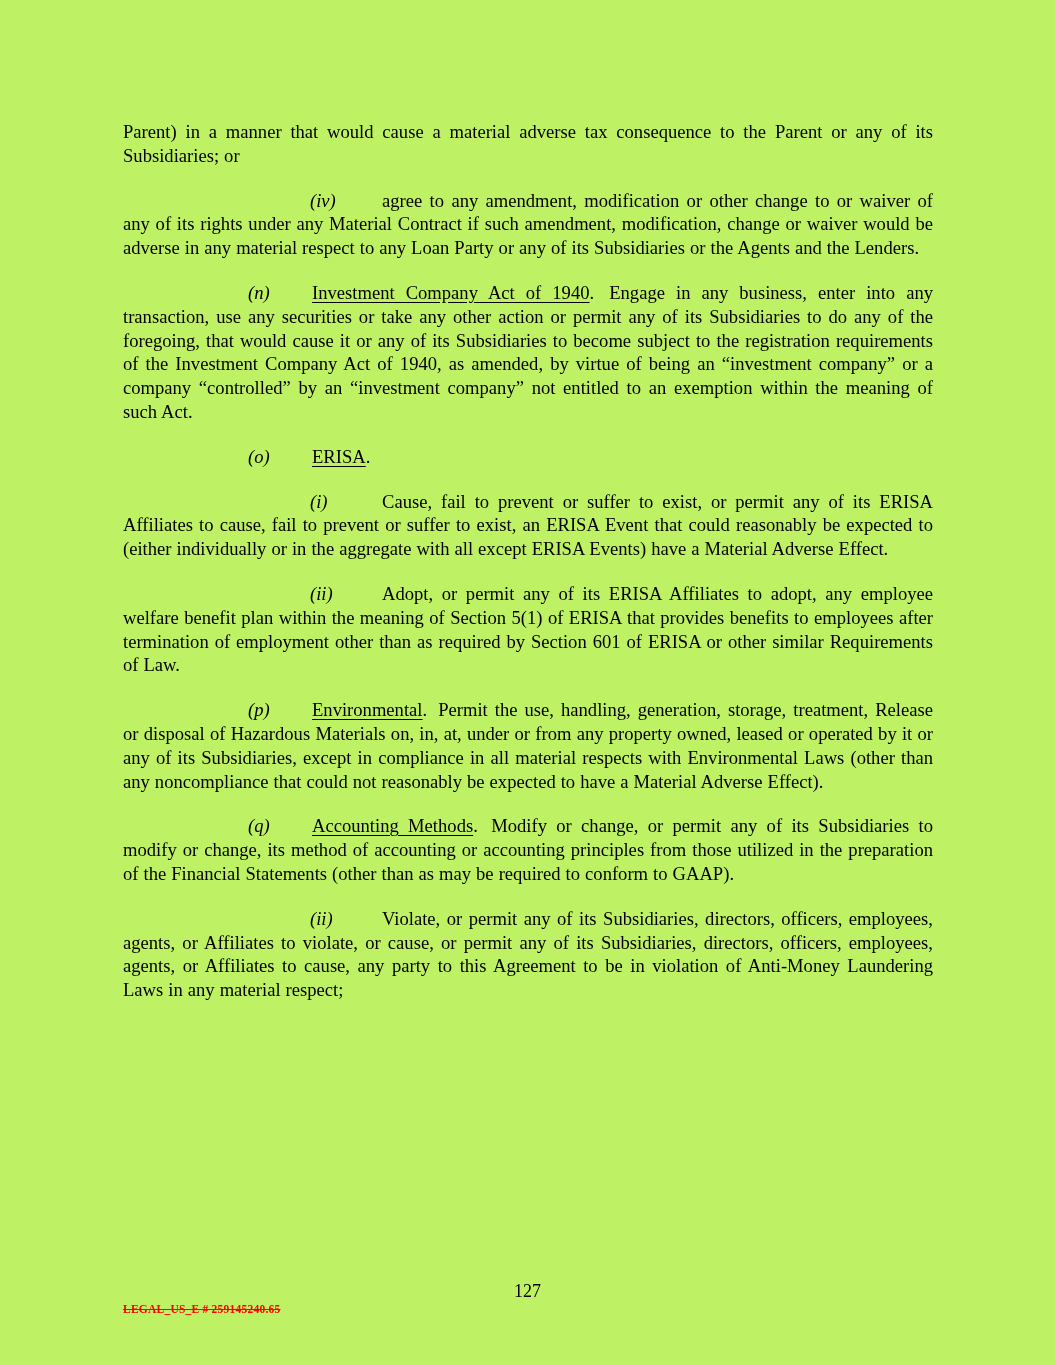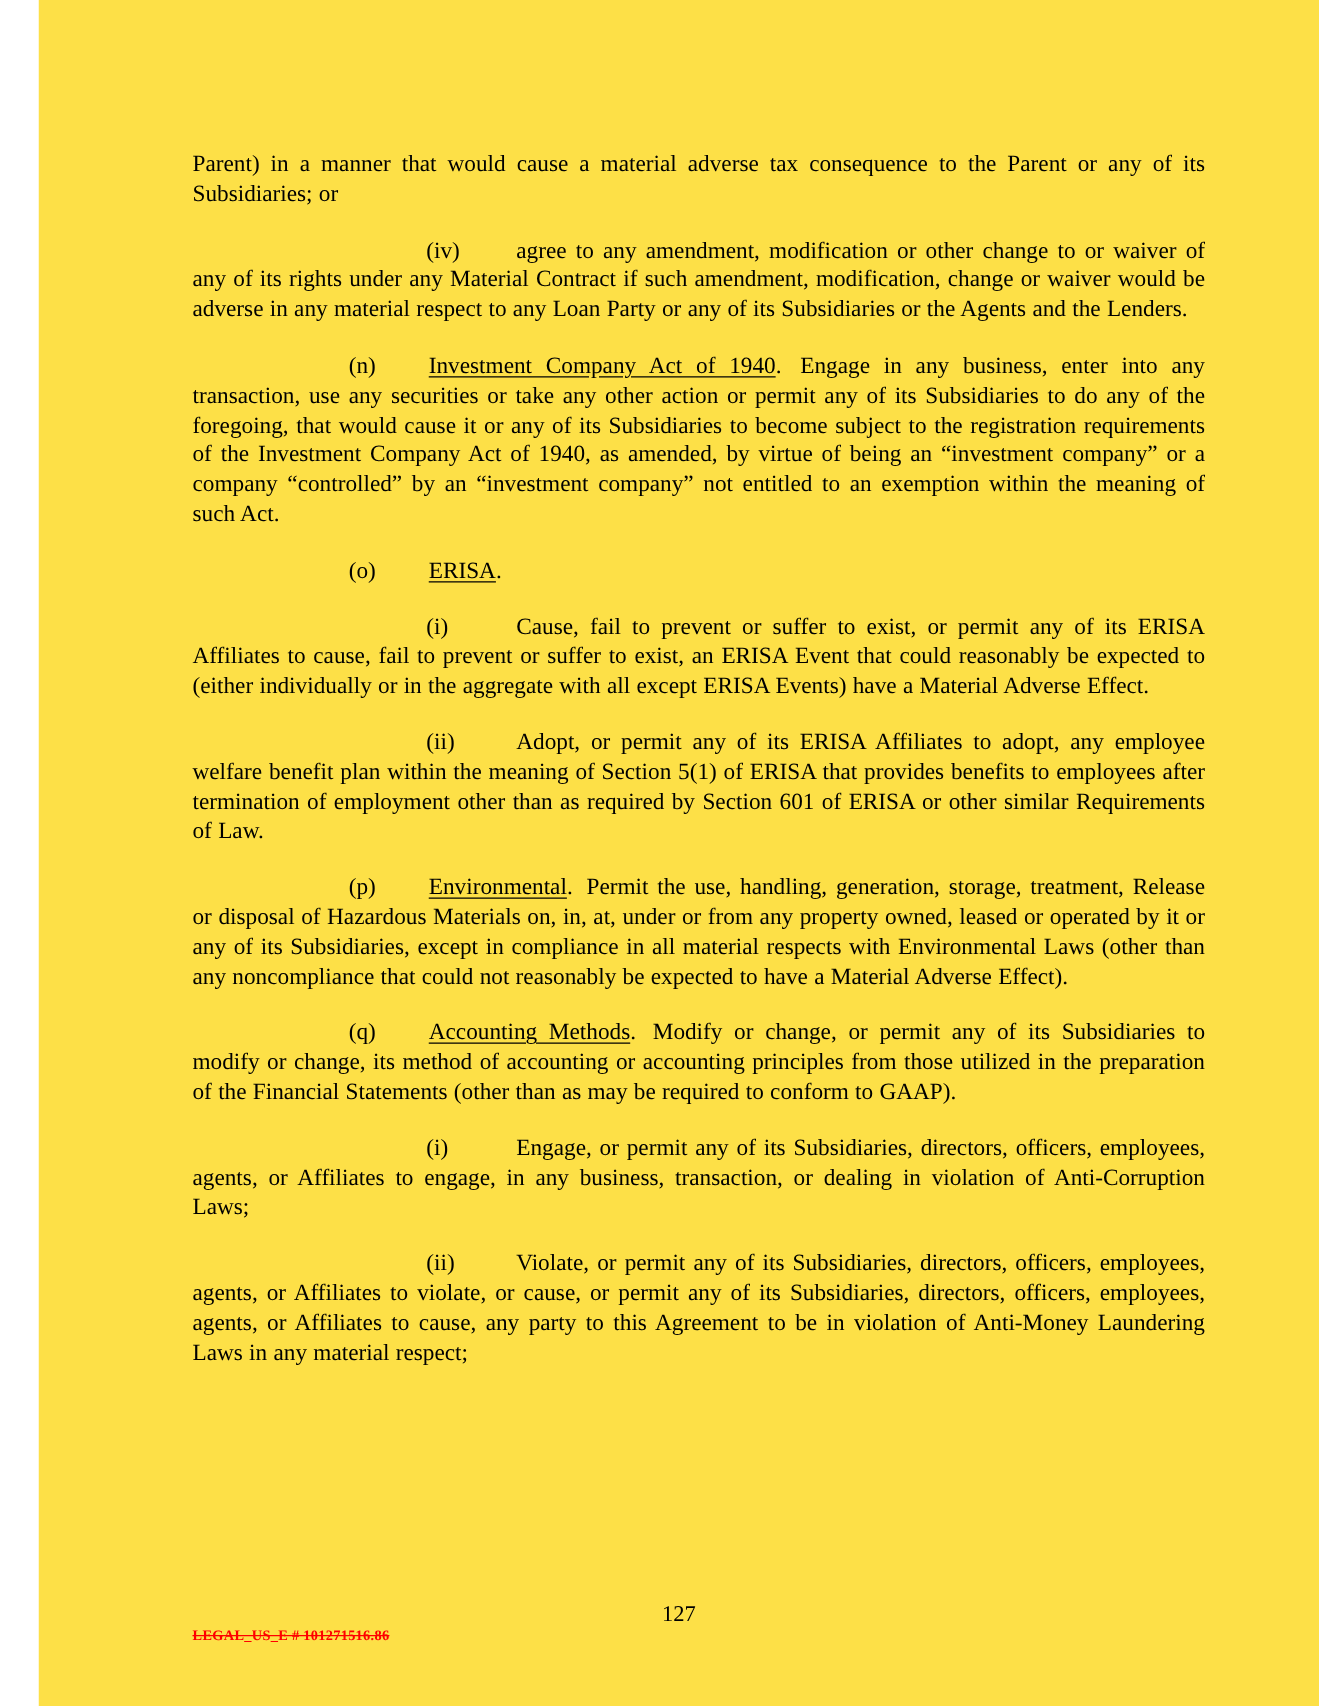--- a/index.html
+++ b/index.html
@@ -8,42 +8,42 @@
     width: 1055px;
     height: 1365px;
     position: relative;
     overflow: hidden;
     font-family: "Liberation Serif", "DejaVu Serif", serif;
     color: #000000;
   }
   .page {
     position: absolute;
     inset: 0;
-    background: #fde047;
-    margin-left: 31px;
+    background: #bef264;
   }
   .content {
     position: absolute;
     left: 123px;
     top: 120px;
     width: 810px;
   }
   p.para {
     font-size: 18.6px;
     line-height: 23.8px;
     text-align: justify;
     margin-top: 21px;
     word-spacing: 0.02em;
   }
   p.para.first { margin-top: 0; }
   p.para.l1 { text-indent: 125px; }
   p.para.l2 { text-indent: 187px; }
   .marker {
     display: inline-block;
     text-indent: 0;
+    font-style: italic;
   }
   .marker.t1 { width: 64px; }
   .marker.t2 { width: 72px; }
   .heading { text-decoration: underline; text-underline-offset: 3px; }
   .sep { margin-right: 4px; }
   .page-number {
     position: absolute;
     top: 1281px;
     left: 0;
     width: 100%;
@@ -78,21 +78,20 @@
 
     <p class="para l2"><span class="marker t2">(i)</span><span class="text">Cause, fail to prevent or suffer to exist, or permit any of its ERISA Affiliates to cause, fail to prevent or suffer to exist, an ERISA Event that could reasonably be expected to (either individually or in the aggregate with all except ERISA Events) have a Material Adverse Effect.</span></p>
 
     <p class="para l2"><span class="marker t2">(ii)</span><span class="text">Adopt, or permit any of its ERISA Affiliates to adopt, any employee welfare benefit plan within the meaning of Section 5(1) of ERISA that provides benefits to employees after termination of employment other than as required by Section 601 of ERISA or other similar Requirements of Law.</span></p>
 
     <p class="para l1"><span class="marker t1">(p)</span><span class="heading">Environmental</span><span class="sep">.</span> <span class="text">Permit the use, handling, generation, storage, treatment, Release or disposal of Hazardous Materials on, in, at, under or from any property owned, leased or operated by it or any of its Subsidiaries, except in compliance in all material respects with Environmental Laws (other than any noncompliance that could not reasonably be expected to have a Material Adverse Effect).</span></p>
 
     <p class="para l1"><span class="marker t1">(q)</span><span class="heading">Accounting Methods</span><span class="sep">.</span> <span class="text">Modify or change, or permit any of its Subsidiaries to modify or change, its method of accounting or accounting principles from those utilized in the preparation of the Financial Statements (other than as may be required to conform to GAAP).</span></p>
 
 
-    <p class="para l2"><span class="marker t2">(i)</span><span class="text">Engage, or permit any of its Subsidiaries, directors, officers, employees, agents, or Affiliates to engage, in any business, transaction, or dealing in violation of Anti-Corruption Laws;</span></p>
 
     <p class="para l2"><span class="marker t2">(ii)</span><span class="text">Violate, or permit any of its Subsidiaries, directors, officers, employees, agents, or Affiliates to violate, or cause, or permit any of its Subsidiaries, directors, officers, employees, agents, or Affiliates to cause, any party to this Agreement to be in violation of Anti-Money Laundering Laws in any material respect;</span></p>
 
   </main>
 
   <div class="page-number">127</div>
-  <div class="doc-id">LEGAL_US_E # 101271516.86</div>
+  <div class="doc-id">LEGAL_US_E # 259145240.65</div>
 </div>
 
 </body></html>

